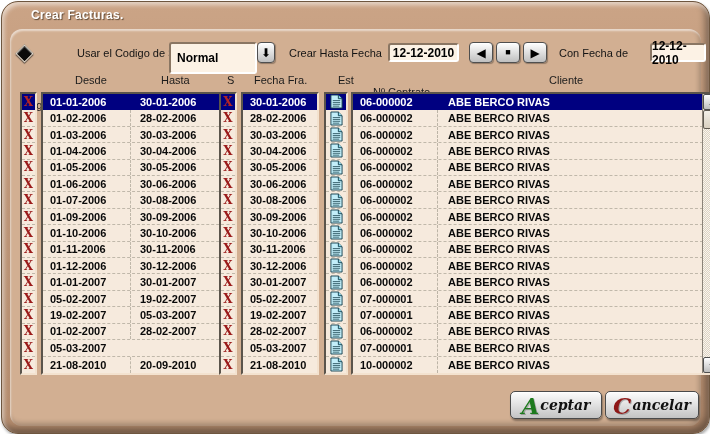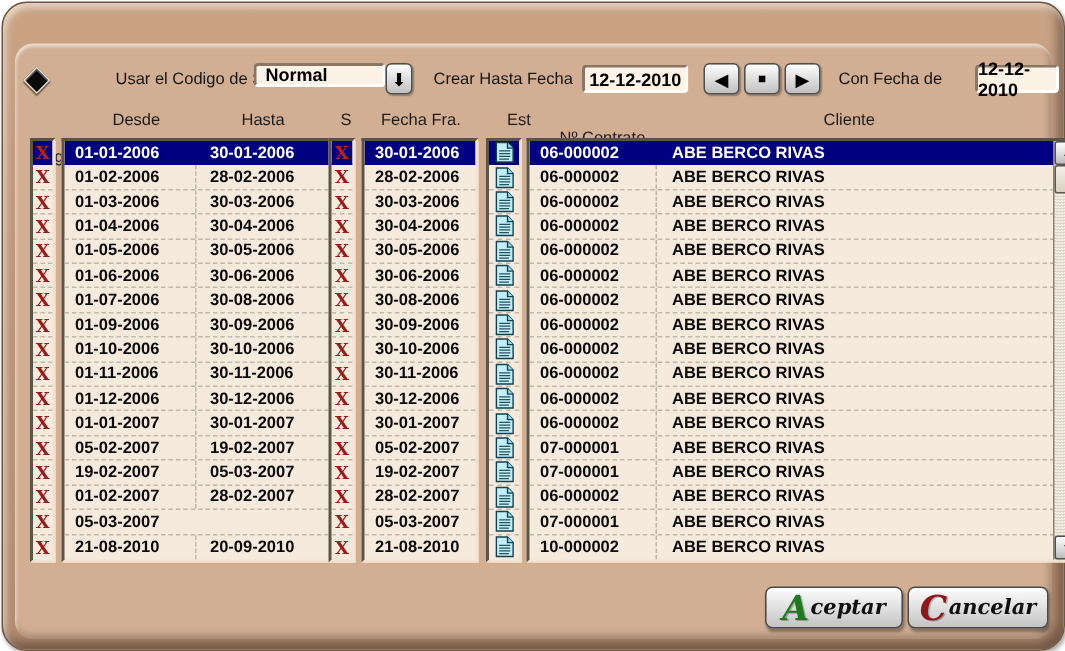--- a/index.html
+++ b/index.html
@@ -59,26 +59,29 @@
   .init.green{color:#1d7a1d;}
   .init.red{color:#8e1717;}
   .rest{font-family:"DejaVu Serif",serif;font-style:italic;font-weight:bold;font-size:14px;color:#101010;}
   .arrow-glyph{font-size:12px;line-height:1;}
 </style>
 </head>
 <body>
 
 <div class="stage">
   <div class="window">
+    <div class="titlebar">
+      <span class="title">Crear Facturas.</span>
+    </div>
     <div class="panel"></div>
 
     <span class="diamond-outer"></span>
     <span class="abs lbl" style="left:37px;top:45px;margin-left:38px;">Usar el Codigo de Serie</span>
 
-    <div class="abs field" style="left:167px;top:40px;width:88px;height:16px;padding-left:6px;">
+    <div class="abs field" style="left:167px;top:40px;width:88px;height:32px;padding-left:6px;">
       <span>Normal</span>
     </div>
     <button class="abs sbtn" style="left:255px;top:40px;width:18px;height:21px;">
       <span class="arrow-glyph">⬇</span>
     </button>
 
     <span class="abs lbl" style="left:287px;top:45px;">Crear Hasta Fecha</span>
     <div class="abs field" style="left:386px;top:41px;width:71px;height:19px;justify-content:center;">
       <span>12-12-2010</span>
     </div>

